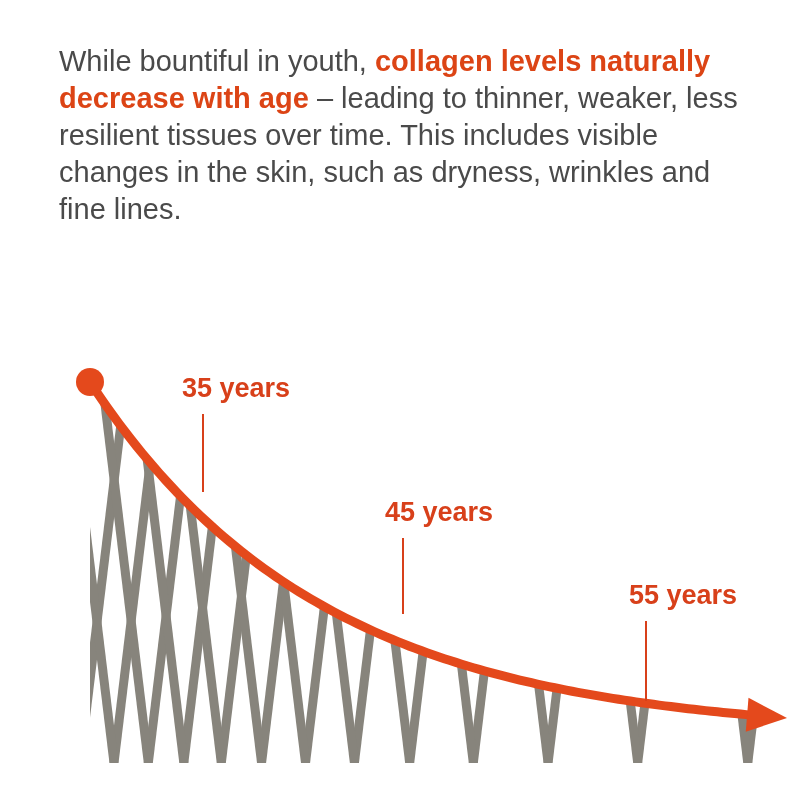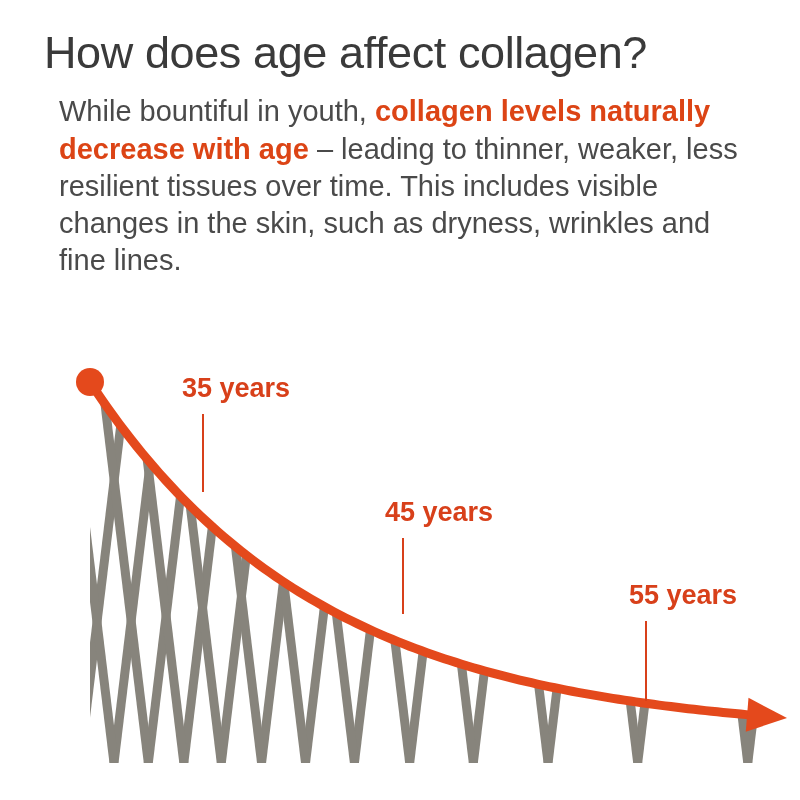--- a/index.html
+++ b/index.html
@@ -54,21 +54,20 @@
     fill:#d8401a;
     font-family:"Liberation Sans",sans-serif;
   }
 </style>
 </head>
 <body>
 
 <div id="infographic">
 
   <div class="text-block">
-    <h1 id="page-title">How does age affect collagen?</h1>
 
     <p id="intro-paragraph">
       <span>While bountiful in youth, </span><span class="hl">collagen levels naturally decrease with age</span><span> – leading to thinner, weaker, less resilient tissues over time. This includes visible changes in the skin, such as dryness, wrinkles and fine lines.</span>
     </p>
   </div>
 
   <div id="chart-area">
     <svg width="800" height="800" viewBox="0 0 800 800">
       <defs>
         <clipPath id="under-curve-clip">

